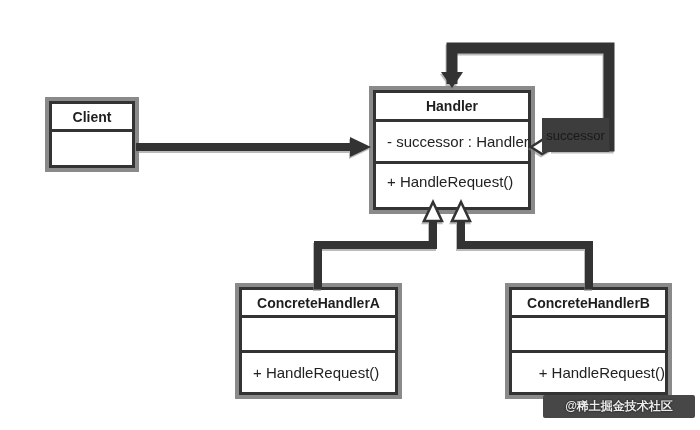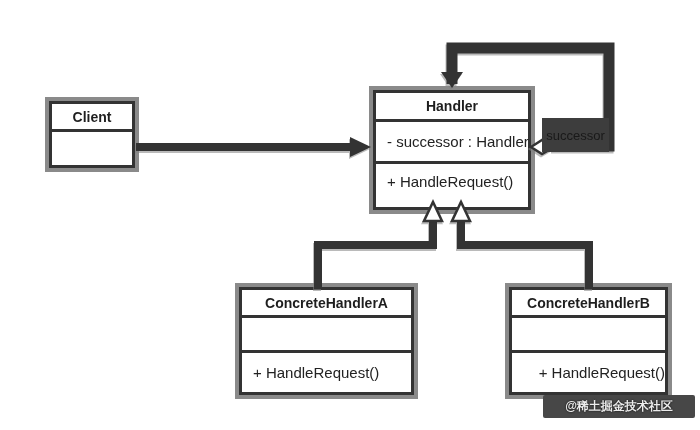--- a/index.html
+++ b/index.html
@@ -31,21 +31,21 @@
   #box-client{left:49px;top:101px;width:86px;height:67px;}
   #box-client .uml-title{height:28px;}
   #box-client .attrs{height:40px;}
   #box-client .methods{height:17px;}
 
   #box-handler{left:373px;top:90px;width:158px;height:120px;}
   #box-handler .uml-title{height:29px;}
   #box-handler .attrs{height:42px;}
   #box-handler .methods{height:35px;}
 
-  #box-a{left:239px;top:287px;width:175px;height:108px;}
+  #box-a{left:239px;top:287px;width:159px;height:108px;}
   #box-b{left:509px;top:287px;width:159px;height:108px;text-align:right;}
   #box-a .uml-title,#box-b .uml-title{height:28px;}
   #box-a .attrs,#box-b .attrs{height:35px;}
   #box-a .methods,#box-b .methods{height:39px;}
 
   
   #successor-label{position:absolute;z-index:4;left:542px;top:118px;width:67px;height:34px;
                    background:var(--successor-label-bg);color:var(--successor-label-text);
                    font-size:13px;display:flex;align-items:center;justify-content:center;}
 

